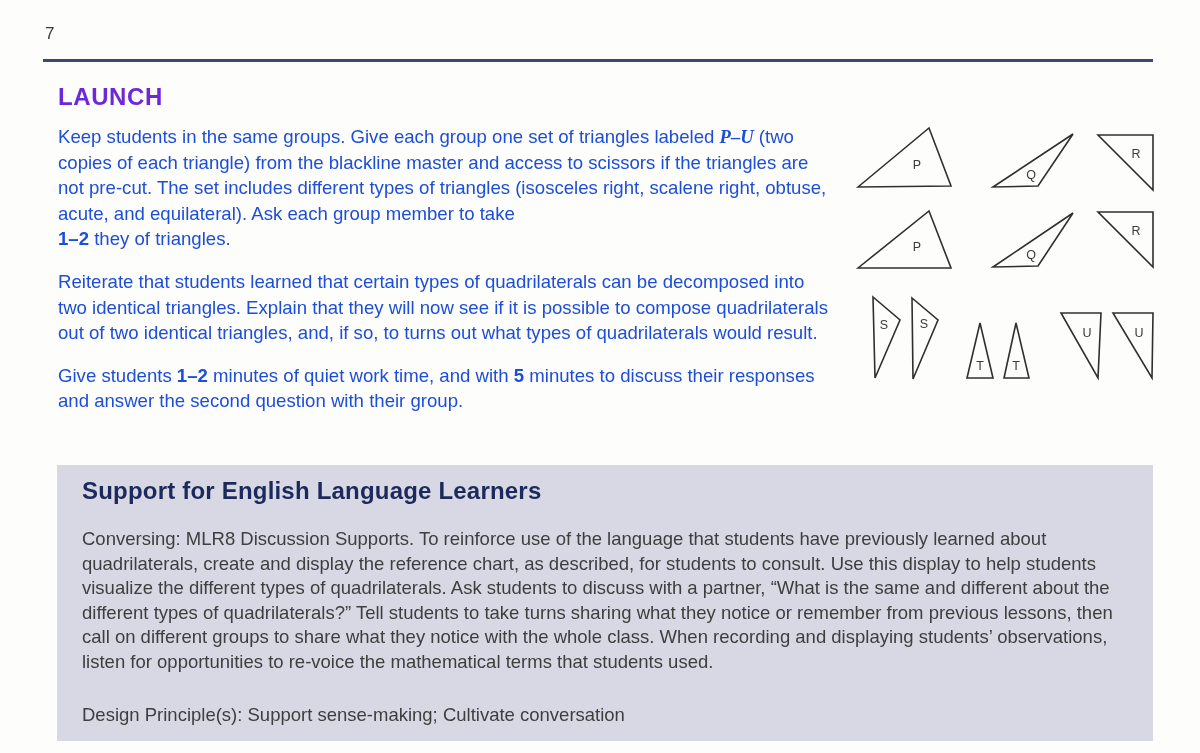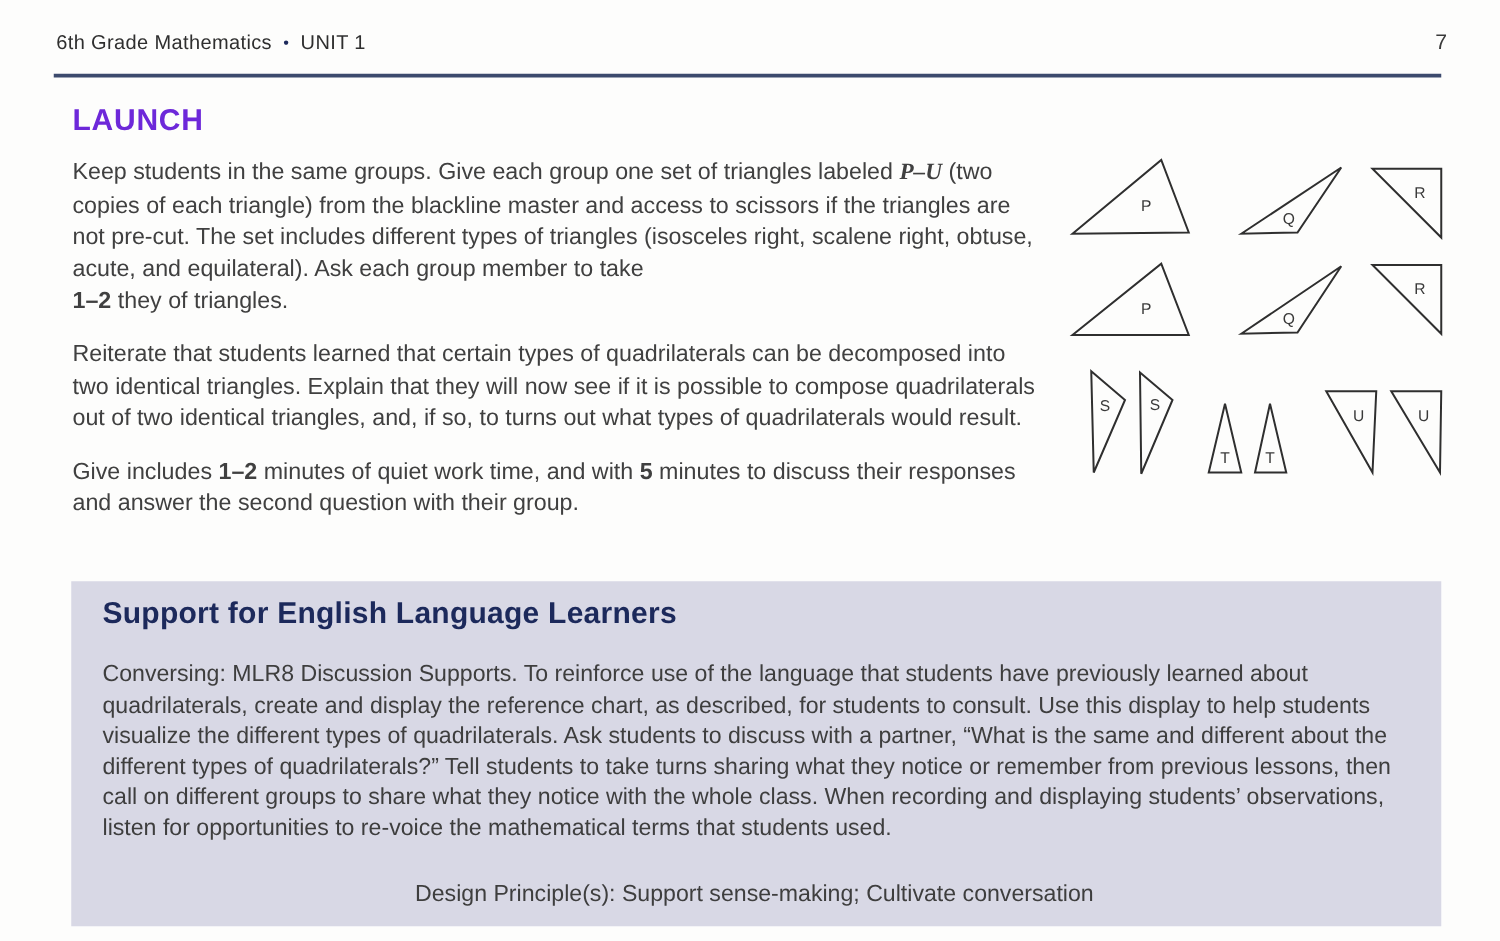--- a/index.html
+++ b/index.html
@@ -56,21 +56,21 @@
     font-size: 24px;
     line-height: 30px;
     font-weight: 700;
     color: #6d28d9;
     letter-spacing: 0.6px;
   }
   .body-p {
     margin: 0 16px 17px 0;
     font-size: 18.6px;
     line-height: 25.6px;
-    color: #404040;
+    color: #1d4ed8;
     white-space: pre-line;
   }
 
   .seg-regular { }
   .seg-italic { }
   .seg-serif-italic {
     font-family: "Liberation Serif", serif;
     font-style: italic;
     font-weight: 600;
   }
@@ -112,42 +112,39 @@
     color: #1c295b;
     letter-spacing: 0.2px;
   }
   .box-p {
     margin: 0 0 13px 0;
     font-size: 18.5px;
     line-height: 24.6px;
     color: #3e3e3e;
     white-space: pre-line;
   }
-  .box-p.design { margin-top: 28px; text-align: center; }
+  .box-p.design { margin-top: 28px; }
 </style>
 </head>
 <body>
 
 <div class="page">
 
   <header class="topbar">
-    <div>
-      <span>6th Grade Mathematics</span><span class="dot">•</span><span>UNIT 1</span>
-    </div>
     <div class="pagenum">7</div>
   </header>
 
   <div class="rule"></div>
 
   <main class="content">
     <h1>LAUNCH</h1>
     <p class="body-p"><span class="seg-regular">Keep students in the same groups. Give each group one set of triangles labeled </span><span class="seg-serif-italic">P–U</span><span class="seg-regular"> (two copies of each triangle) from the blackline master and access to scissors if the triangles are not pre-cut. The set includes different types of triangles (isosceles right, scalene right, obtuse, acute, and equilateral). Ask each group member to take
 </span><span class="seg-serif-num">1–2</span><span class="seg-regular"> they of triangles.</span></p>
     <p class="body-p"><span class="seg-regular">Reiterate that students learned that certain types of quadrilaterals can be decomposed into two identical triangles. Explain that they will now see if it is possible to compose quadrilaterals out of two identical triangles, and, if so, to turns out what types of quadrilaterals would result.</span></p>
-    <p class="body-p"><span class="seg-regular">Give includes </span><span class="seg-serif-num">1–2</span><span class="seg-regular"> minutes of quiet work time, and with </span><span class="seg-serif-num">5</span><span class="seg-regular"> minutes to discuss their responses and answer the second question with their group.</span></p>
+    <p class="body-p"><span class="seg-regular">Give students </span><span class="seg-serif-num">1–2</span><span class="seg-regular"> minutes of quiet work time, and with </span><span class="seg-serif-num">5</span><span class="seg-regular"> minutes to discuss their responses and answer the second question with their group.</span></p>
   </main>
 
   <figure class="triangles">
     <svg width="315" height="266" viewBox="0 0 315 266" xmlns="http://www.w3.org/2000/svg">
         <g>
           <polygon points="8,69 79,10 101,68" fill="none" stroke="#2f2f2f" stroke-width="1.6" stroke-linejoin="miter"></polygon>
           <text x="67" y="51" text-anchor="middle" class="tri-label" fill="#3a3a3a">P</text>
         </g>
         <g>
           <polygon points="143,69 223,16 188,68" fill="none" stroke="#2f2f2f" stroke-width="1.6" stroke-linejoin="miter"></polygon>

